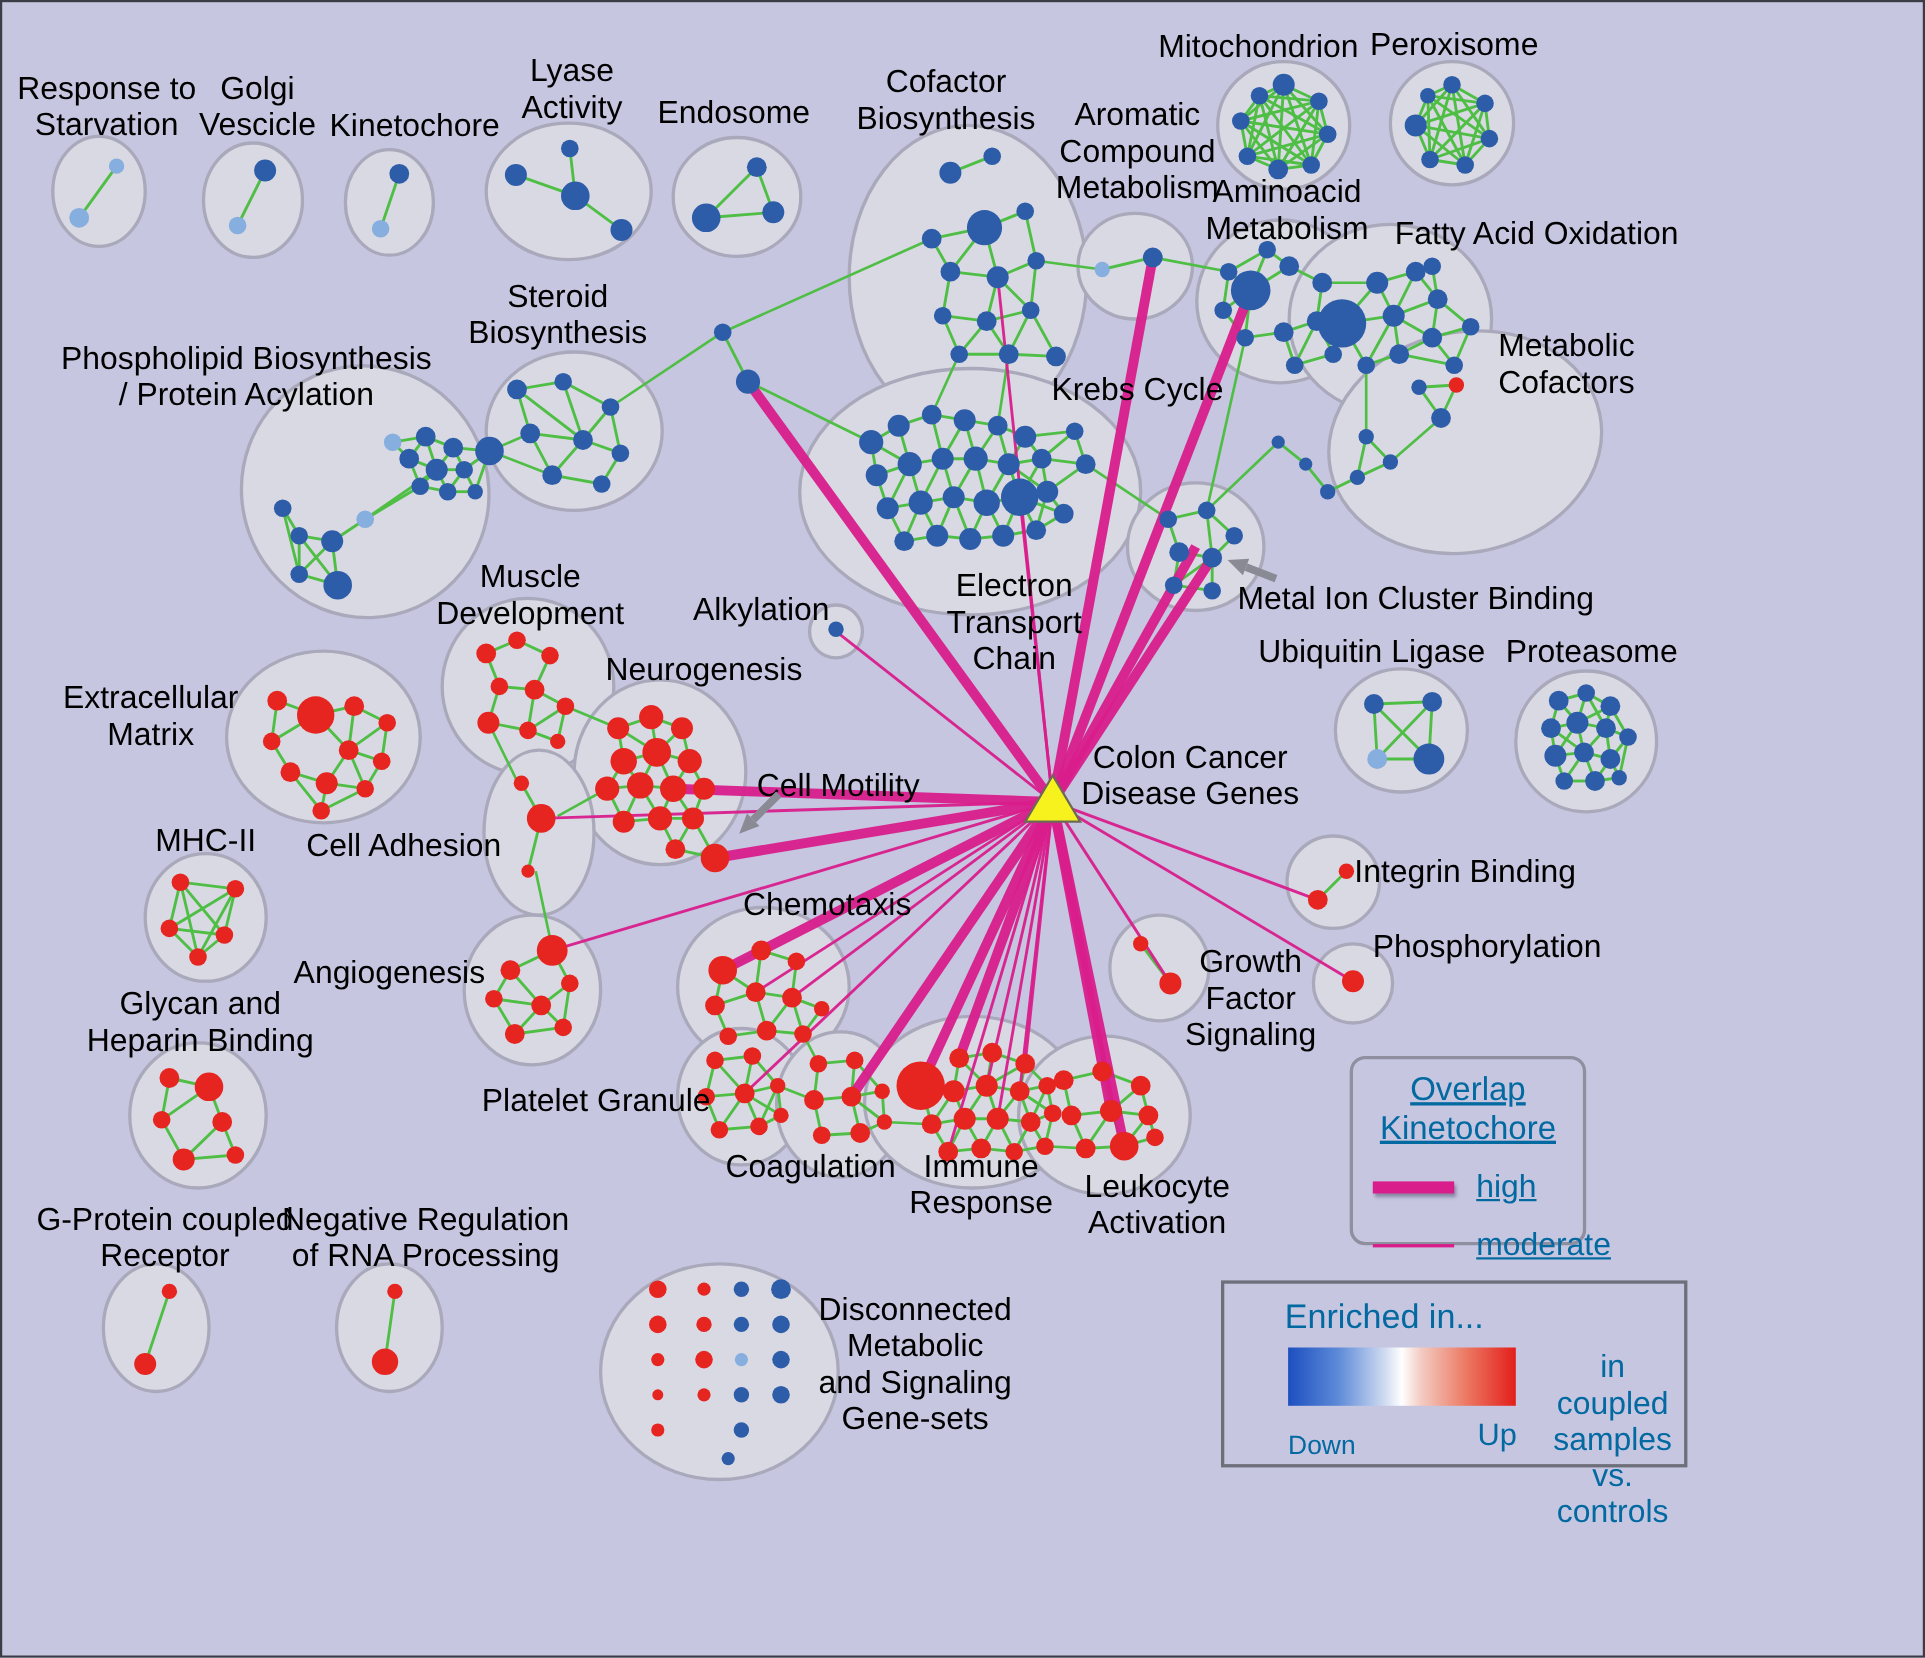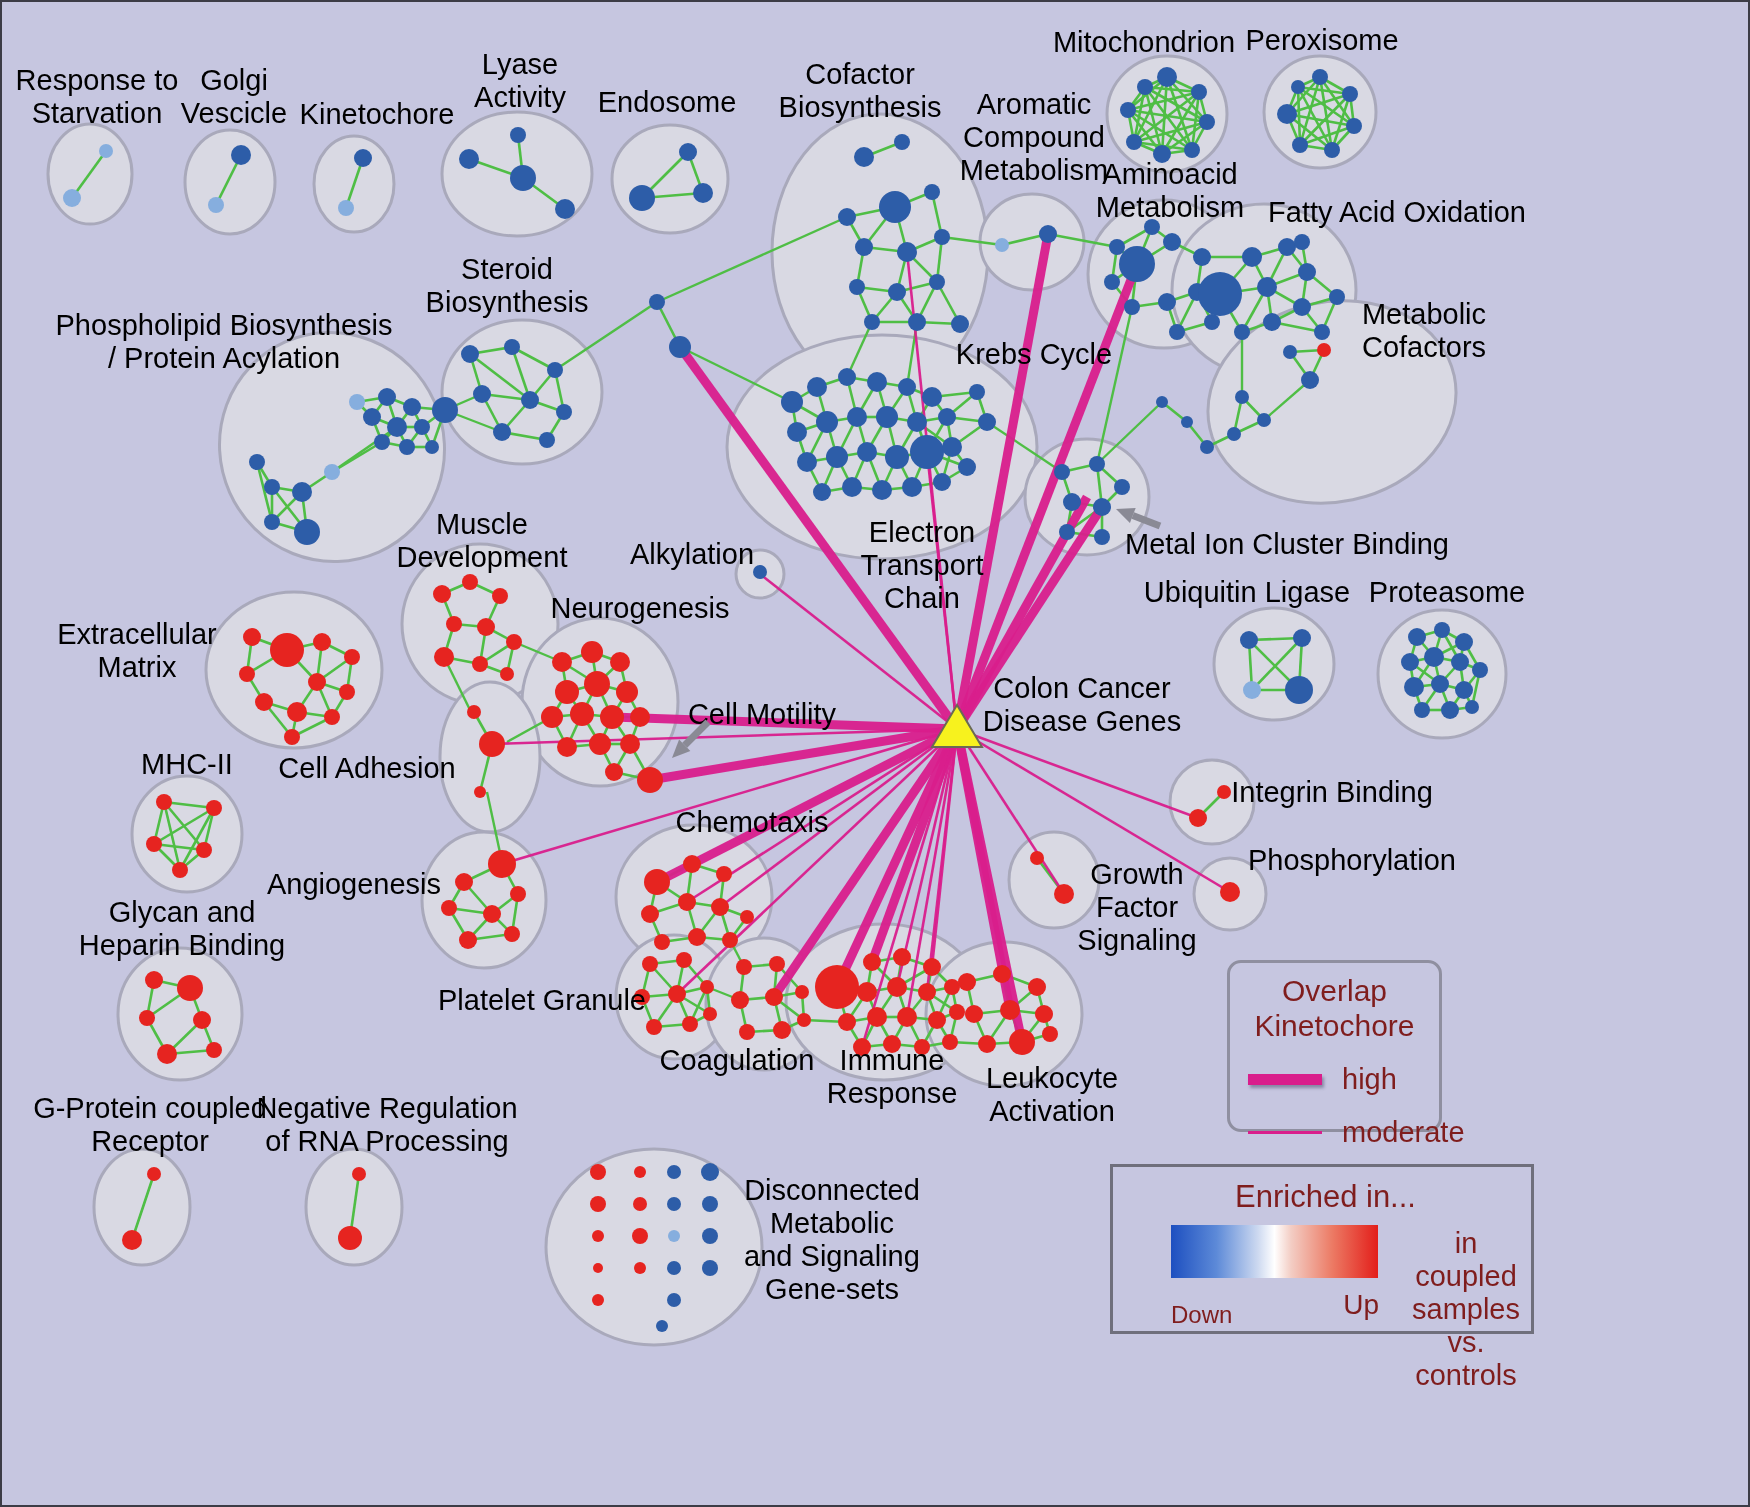--- a/index.html
+++ b/index.html
@@ -2,35 +2,35 @@
 <html><head>
 <meta charset="utf-8">
 <style>
   html,body{margin:0;padding:0;background:#9a9ab0;}
   .stage{
     position:relative;width:1750px;height:1507px;
     background:#c6c6e0;border:2px solid #3c3c46;box-sizing:border-box;
     font-family:"Liberation Sans",sans-serif;overflow:hidden;
   }
   svg text{font-family:"Liberation Sans",sans-serif;font-size:29px;fill:#000;}
-  .legend{position:absolute;box-sizing:border-box;color:#7f1d1d;}
+  .legend{position:absolute;box-sizing:border-box;color:#0369a1;text-decoration:underline;}
   .legend-overlap{
     left:1225px;top:958px;width:215px;height:172px;
     border:3px solid #8f8fa0;border-radius:14px;padding-top:10px;
   }
   .lo-title{text-align:center;font-size:30px;line-height:35px;}
   .lo-row{display:flex;align-items:center;gap:20px;margin:20px 16px 0 18px;font-size:29px;}
   .bar{width:74px;flex:0 0 auto;}
   .bar-high{height:11px;background:#d91e8c;box-shadow:2px 3px 3px rgba(60,60,90,.45);}
   .bar-moderate{height:3px;background:#d91e8c;}
   .legend-enriched{
     left:1108px;top:1162px;width:424px;height:170px;
     border:3px solid #6f6f7c;background:#c6c6e0;
   }
-  .en-title{position:absolute;left:55px;top:12px;width:315px;text-align:center;font-size:31px;}
+  .en-title{position:absolute;left:55px;top:12px;width:315px;text-align:left;font-size:31px;}
   .gradient-bar{
     position:absolute;left:58px;top:58px;width:207px;height:53px;
     background:linear-gradient(to right,#1d4fc0 0%,#5d8ad8 22%,#cdd9f0 42%,#ffffff 50%,#f3cdc4 58%,#ec7a64 78%,#e31e1a 100%);
   }
   .en-down{position:absolute;left:58px;top:134px;font-size:24px;}
   .en-up{position:absolute;left:200px;top:122px;width:66px;text-align:right;font-size:28px;}
   .en-note{position:absolute;left:288px;top:60px;width:130px;text-align:center;font-size:29px;line-height:33px;}
 </style>
 </head>
 <body>

